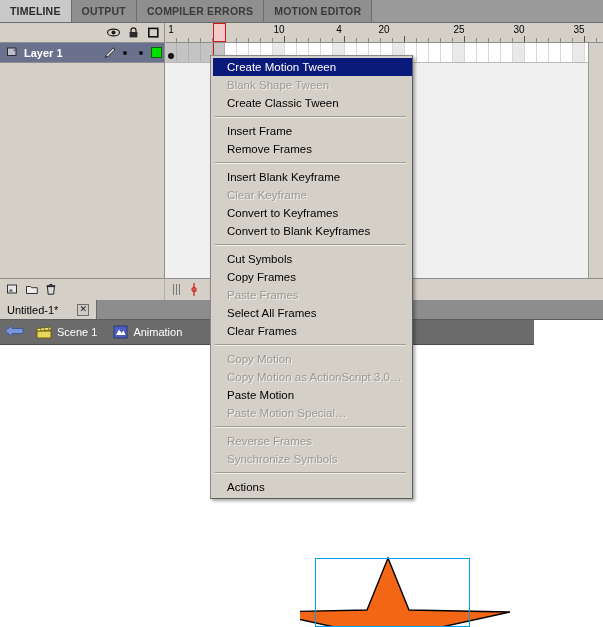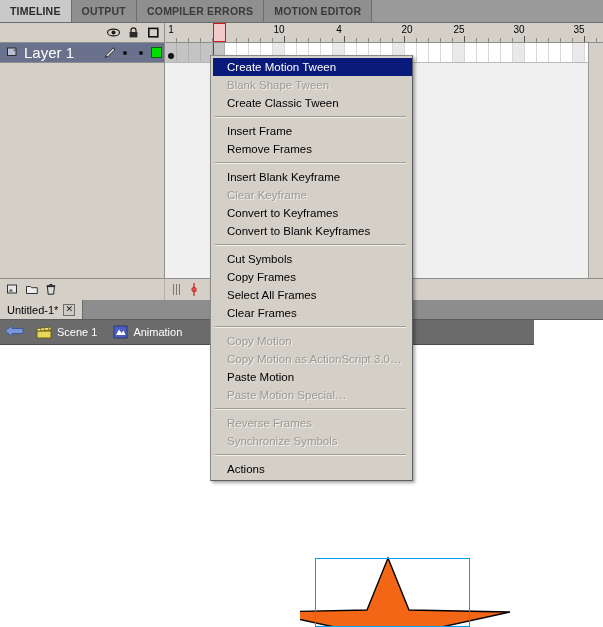--- a/index.html
+++ b/index.html
@@ -84,21 +84,21 @@
   .layer-col {
     position: absolute; left: 0; top: 20px; width: 165px; height: 235px;
     background: #d4d0c8; border-right: 1px solid #8e8e8e;
   }
   .layer-row {
     height: 20px; display: flex; align-items: center;
     background: #6a718c; color: #fff;
     border-bottom: 1px solid #8e8e8e;
     padding-left: 6px;
   }
-  .layer-name { font-size: 15px; margin-left: 6px; flex: 0 0 auto; width: 78px; color:#fff; }
+  .layer-name { font-size: 11px; margin-left: 6px; flex: 0 0 auto; width: 78px; color:#fff;font-weight:bold; }
   .layer-dot { width: 4px; height: 4px; border-radius: 50%; background: #111; }
   .dot-cell { width: 22px; display:flex; align-items:center; justify-content:center; }
   .color-chip { width: 11px; height: 11px; background: #00e000; border: 1px solid #006600; }
 
   
   .frames {
     position: absolute; left: 165px; top: 20px; width: 438px; height: 235px;
     background: #f3f3f3; overflow: hidden;
   }
   .frame-row {
@@ -151,21 +151,21 @@
     background: #d4d0c8; border-left: 1px solid #9a9a9a;
   }
 
   
   .doctabs {
     position: absolute; left: 0; top: 300px; width: 603px; height: 20px;
     background: #8d8d8d; border-bottom: 1px solid #5c5c5c;
     display: flex; align-items: stretch;
   }
   .doctab {
-    display: flex; align-items: center; gap: 5px; padding: 0 7px;
+    display: flex; align-items: center; gap: 19px; padding: 0 7px;
     background: #d4d0c8; font-size: 11px; color: #000;
     border-right: 1px solid #6a6a6a;
     text-align: right;
   }
   .xbox {
     width: 12px; height: 12px; border: 1px solid #6d6d6d; background: #cfcbc4;
     display:flex; align-items:center; justify-content:center;
     font-size: 9px; line-height: 1; color: #222;
   }
 
@@ -256,21 +256,21 @@
             <rect x="1.8" y="2.4" width="9" height="8.4" fill="none" stroke="#111" stroke-width="1.6"></rect>
           </svg>
       </span>
     </div>
 
     <div class="ruler">
       <div class="rnum" style="left:6px">1</div>
       <div class="rnum" style="left:54px">5</div>
       <div class="rnum" style="left:114px">10</div>
       <div class="rnum" style="left:174px">4</div>
-      <div class="rnum" style="left:242px">20</div>
+      <div class="rnum" style="left:219px">20</div>
       <div class="rnum" style="left:294px">25</div>
       <div class="rnum" style="left:354px">30</div>
       <div class="rnum" style="left:414px">35</div>
 
       <div id="ruler-ticks">
           <div class="rtick" style="left: 11px;"></div>
           <div class="rtick" style="left: 23px;"></div>
           <div class="rtick" style="left: 35px;"></div>
           <div class="rtick" style="left: 47px;"></div>
           <div class="rtick major" style="left: 59px;"></div>
@@ -477,20 +477,21 @@
       <div class="mi">Insert Frame</div>
       <div class="mi">Remove Frames</div>
       <div class="msep"></div>
       <div class="mi">Insert Blank Keyframe</div>
       <div class="mi disabled">Clear Keyframe</div>
       <div class="mi">Convert to Keyframes</div>
       <div class="mi">Convert to Blank Keyframes</div>
       <div class="msep"></div>
       <div class="mi">Cut Symbols</div>
       <div class="mi">Copy Frames</div>
+      <div class="mi disabled">Paste Frames</div>
       <div class="mi">Select All Frames</div>
       <div class="mi">Clear Frames</div>
       <div class="msep"></div>
       <div class="mi disabled">Copy Motion</div>
       <div class="mi disabled">Copy Motion as ActionScript 3.0…</div>
       <div class="mi">Paste Motion</div>
       <div class="mi disabled">Paste Motion Special…</div>
       <div class="msep"></div>
       <div class="mi disabled">Reverse Frames</div>
       <div class="mi disabled">Synchronize Symbols</div>

